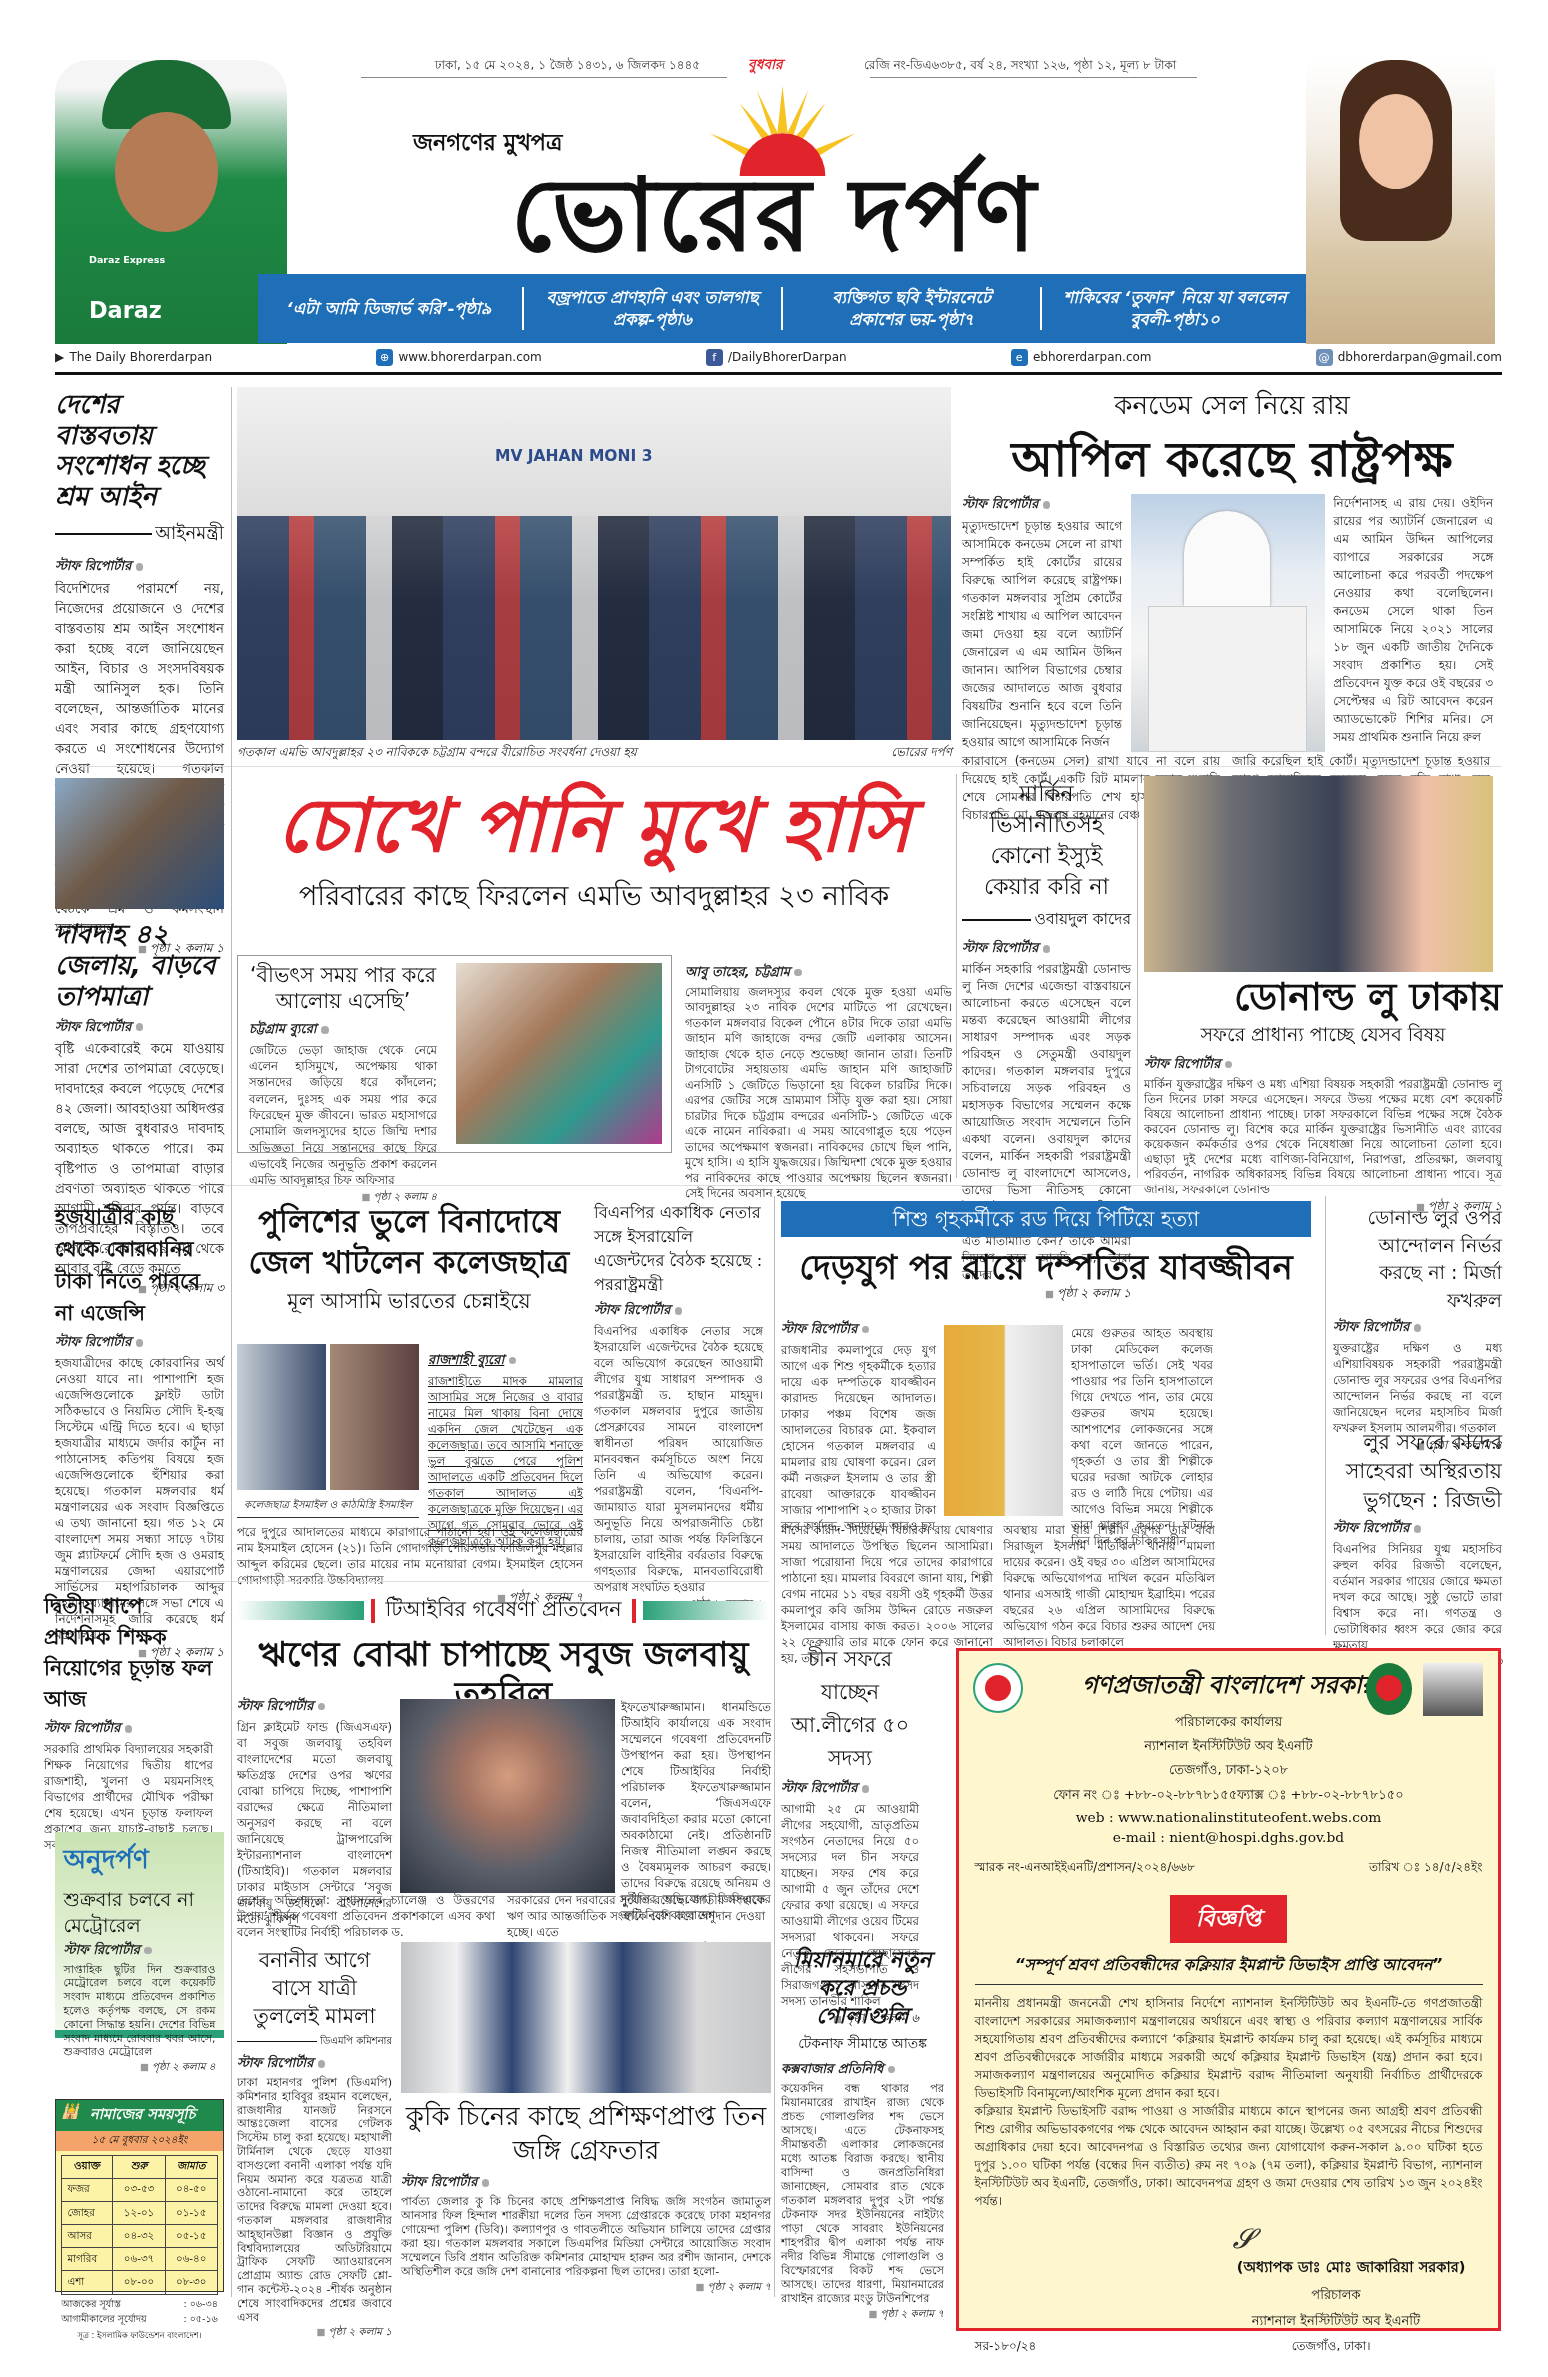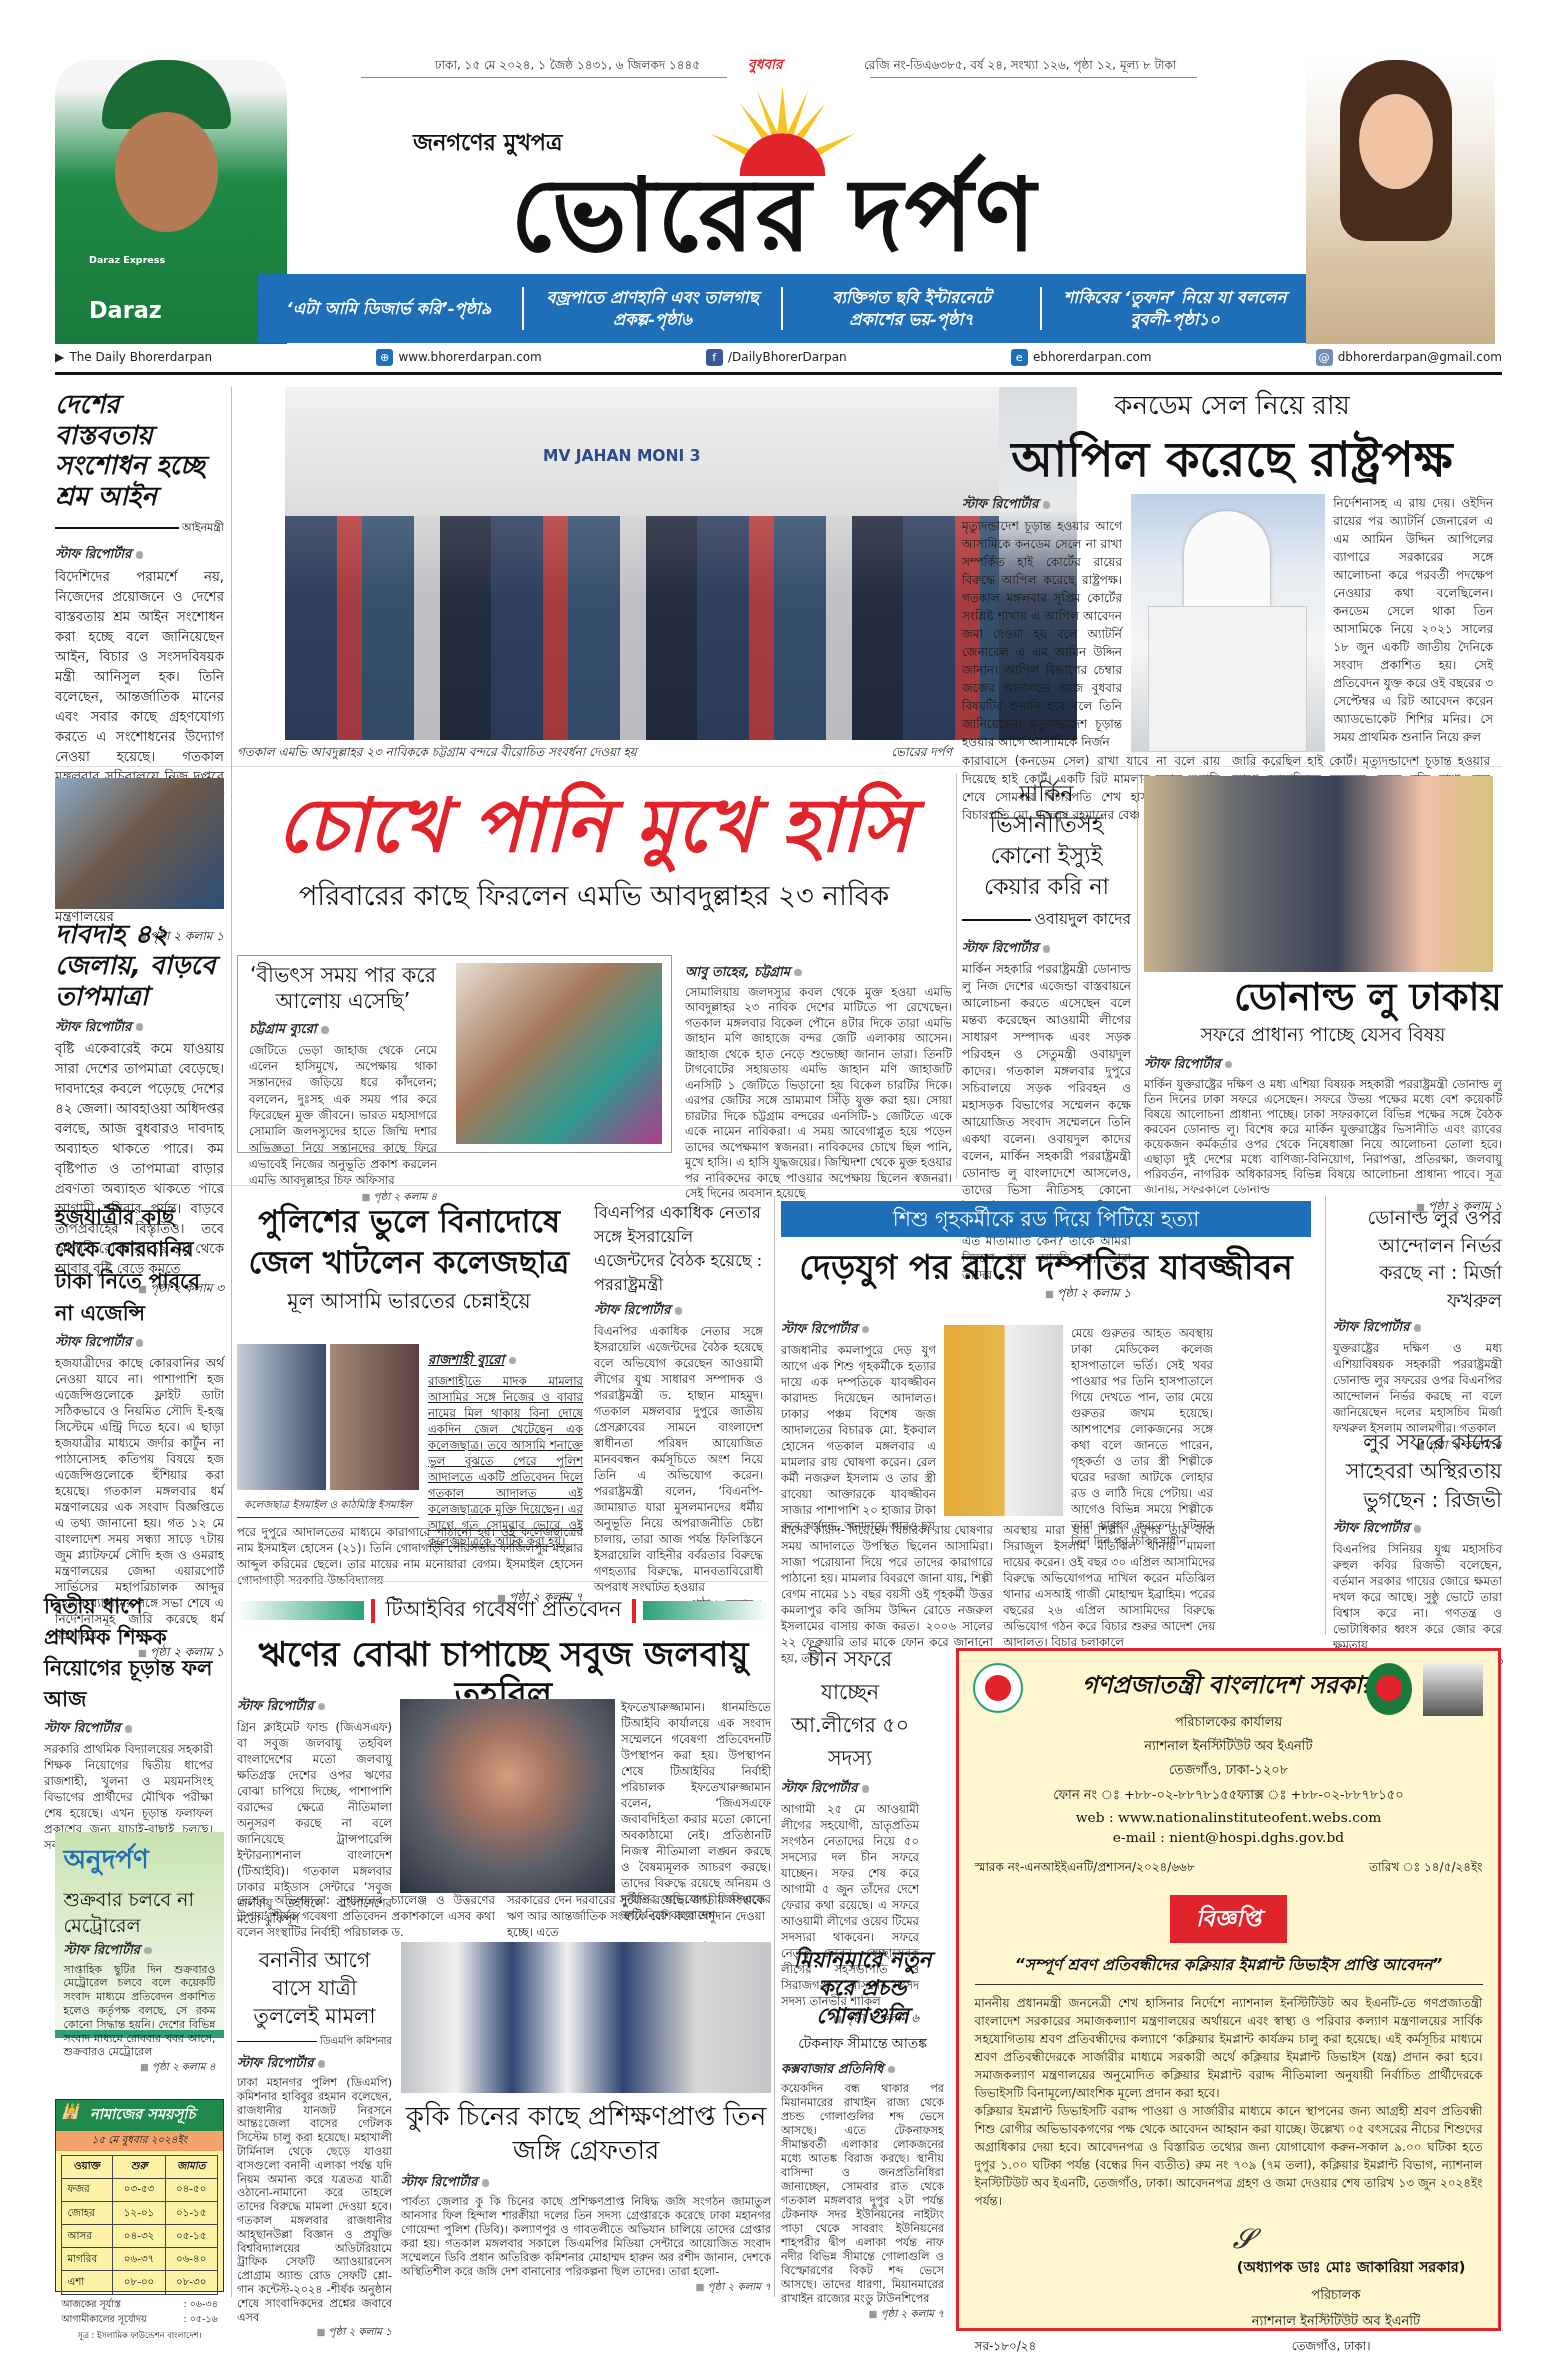--- a/index.html
+++ b/index.html
@@ -107,30 +107,30 @@
     <div class="contact">
         <span class="c-icon" style="background:#6e8fb8;">@</span>
         <span>dbhorerdarpan@gmail.com</span>
       </div>
   </div>
   <div class="rule" style="left:55px;top:372px;width:1447px;height:3.4px;"></div>
 </div>
 
 <div class="abs" style="left:55px;top:389px;width:169px;">
   <div class="hl" style="font-size:26px;font-style:italic;">দেশের বাস্তবতায় সংশোধন হচ্ছে শ্রম আইন</div>
-  <div style="display:flex;align-items:center;margin-top:6.9px;font-size:11px;">
+  <div style="display:flex;align-items:center;margin-top:6.9px;font-size:18px;">
     <span style="flex:1;height:1.7px;background:#111;margin-right:3.4px;"></span>
     <span>আইনমন্ত্রী</span>
   </div>
   <div class="byline" style="margin-top:6.9px;"><span>স্টাফ রিপোর্টার</span><span class="dot"></span></div>
   <div class="body-text">বিদেশিদের পরামর্শে নয়, নিজেদের প্রয়োজনে ও দেশের বাস্তবতায় শ্রম আইন সংশোধন করা হচ্ছে বলে জানিয়েছেন আইন, বিচার ও সংসদবিষয়ক মন্ত্রী আনিসুল হক। তিনি বলেছেন, আন্তর্জাতিক মানের এবং সবার কাছে গ্রহণযোগ্য করতে এ সংশোধনের উদ্যোগ নেওয়া হয়েছে। গতকাল মঙ্গলবার সচিবালয়ে নিজ দপ্তরে আন্তর্জাতিক শ্রম সংস্থার (আইএলও) প্রতিনিধিদের সঙ্গে বৈঠকের পর সাংবাদিকদের এসব কথা বলেন মন্ত্রী। আনিসুল হকের সভাপতিত্বে অনুষ্ঠিত বৈঠকে শ্রম ও কর্মসংস্থান মন্ত্রণালয়ের</div>
   <div class="jump" style="text-align:right;">পৃষ্ঠা ২ কলাম ১</div>
 </div>
 
-<div class="photo" style="left:237px;top:387px;width:792px;height:353px;background:linear-gradient(180deg,#d9dde2 0%,#e8eaec 35%,#3d4a62 60%,#1f2a40 100%);margin-left:48px;">
+<div class="photo" style="left:237px;top:387px;width:714px;height:353px;background:linear-gradient(180deg,#d9dde2 0%,#e8eaec 35%,#3d4a62 60%,#1f2a40 100%);">
   <div class="abs" style="left:0;top:0;width:714px;height:129px;background:linear-gradient(180deg,#f1f1f1,#dcdcdc);"></div>
   <div class="abs" style="left:258px;top:60px;color:#2c4b8a;font-weight:bold;font-size:15.5px;">MV JAHAN MONI 3</div>
   <div class="abs" style="left:0;top:129px;width:714px;height:224px;background:repeating-linear-gradient(90deg,#2e3d5e 0 52px,#b93b3b 52px 77px,#35506e 77px 129px,#d5d5d5 129px 155px,#20283a 155px 206px);opacity:.85;"></div>
 </div>
 <div class="abs caption" style="left:237px;top:743px;width:585px;">গতকাল এমভি আবদুল্লাহর ২৩ নাবিককে চট্টগ্রাম বন্দরে বীরোচিত সংবর্ধনা দেওয়া হয়</div>
 <div class="abs caption" style="left:852px;top:743px;width:100px;text-align:right;">ভোরের দর্পণ</div>
 
 <div class="abs" style="left:962px;top:385px;width:540px;">
   <div style="text-align:center;font-size:26px;">কনডেম সেল নিয়ে রায়</div>
   <div class="hl" style="text-align:center;font-size:48px;margin-top:1.7px;">আপিল করেছে রাষ্ট্রপক্ষ</div>

